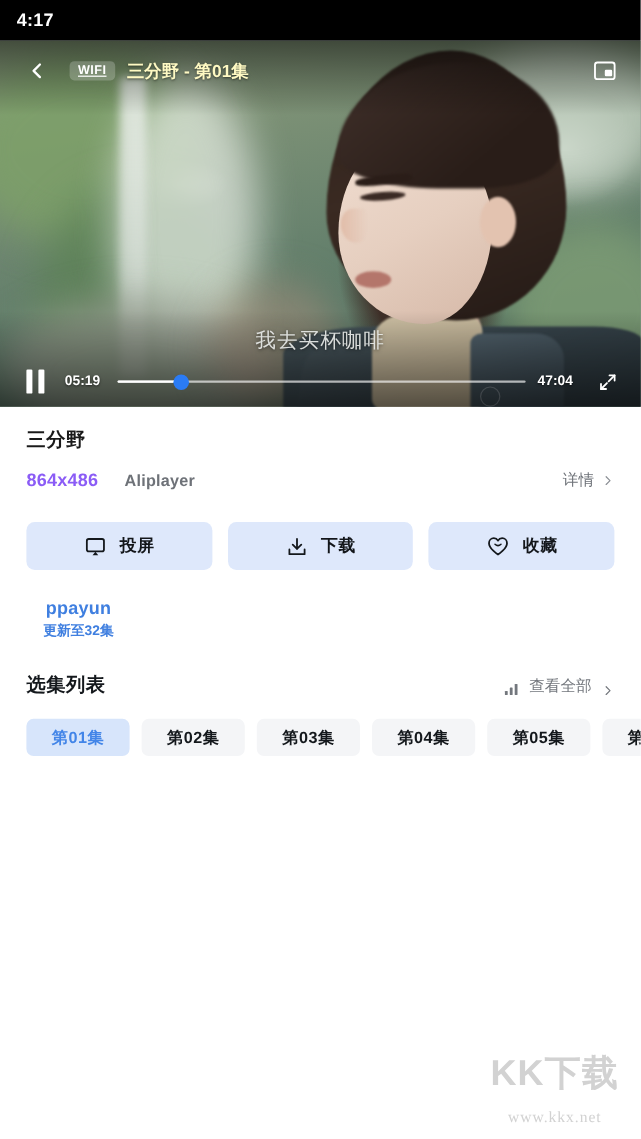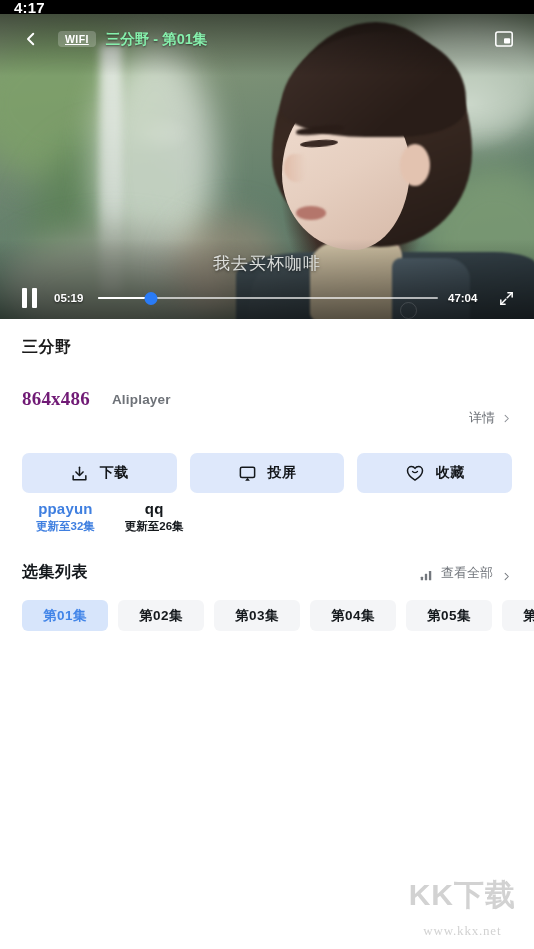--- a/index.html
+++ b/index.html
@@ -11,21 +11,21 @@
   }
 
   body {
     font-family: "Liberation Sans", "DejaVu Sans", sans-serif;
     background: #ffffff;
     position: relative;
   }
 
   
   .status-bar {
-    height: 14px;
+    height: 34px;
     background: #000000;
     display: flex;
     align-items: center;
     padding: 0 14px;
   }
   .status-time {
     color: #ffffff;
     font-size: 15px;
     font-weight: 700;
     letter-spacing: 0.2px;
@@ -219,21 +219,21 @@
     color: #ffffff;
     font-size: 10.5px;
     font-weight: 700;
     letter-spacing: .4px;
     padding: 3px 7px;
     border-radius: 4px;
     line-height: 1;
     text-decoration: underline;
   }
   .player-title {
-    color: #86efac;
+    color: #fef9c3;
     font-size: 14.5px;
     font-weight: 700;
     white-space: nowrap;
     text-shadow: 0 1px 2px rgba(0,0,0,.5);
   }
   .pip-btn {
     margin-left: auto;
     width: 32px; height: 32px;
     display: flex; align-items: center; justify-content: center;
     cursor: pointer;
@@ -323,42 +323,40 @@
     font-weight: 700;
     color: #1a1a1a;
     letter-spacing: .5px;
   }
   .meta-row {
     margin-top: 13px;
     display: flex;
     align-items: center;
   }
   .meta-res {
-    font-size: 19px;
-    font-weight: 700;
-    color: #701a75;
+    font-size: 15px;
+    font-weight: 700;
+    color: #8b5cf6;
     letter-spacing: .2px;
-    font-family: Liberation Serif, serif;
   }
   .meta-player {
     font-size: 13.5px;
     font-weight: 700;
     color: #6e7278;
     margin-left: 22px;
     letter-spacing: .2px;
   }
   .detail-link {
     margin-left: auto;
     display: flex;
     align-items: center;
     gap: 6px;
     font-size: 13px;
     color: #6e7278;
     cursor: pointer;
-    margin-top: 38px;
   }
 
   
   .actions {
     display: flex;
     gap: 13px;
     padding: 26px 22px 0 22px;
   }
   .action-btn {
     flex: 1;
@@ -375,21 +373,21 @@
   .action-label {
     font-size: 14px;
     font-weight: 700;
     color: #13161a;
     letter-spacing: .5px;
   }
 
   
   .sources {
     display: flex;
-    padding: 5px 22px 0 30px;
+    padding: 22px 22px 0 30px;
     gap: 18px;
   }
   .source-tab {
     text-align: center;
     cursor: pointer;
     padding: 2px 6px;
   }
   .source-name {
     font-size: 15px;
     font-weight: 700;
@@ -568,53 +566,49 @@
         <polyline points="9 5 16 12 9 19"></polyline>
       </svg>
     </span>
   </div>
 </div>
 
 <div class="actions">
 
   <div class="action-btn">
     <svg width="19" height="19" viewBox="0 0 24 24" fill="none" stroke="#14181c" stroke-width="1.9" stroke-linecap="round" stroke-linejoin="round">
+      <rect x="3" y="4" width="18" height="13" rx="2"></rect>
+      <path d="M9 21 L12 17.5 L15 21 Z" fill="#14181c" stroke="none"></path>
+    </svg>
+    <span class="action-label">投屏</span>
+  </div>
+
+  <div class="action-btn">
+    <svg width="19" height="19" viewBox="0 0 24 24" fill="none" stroke="#14181c" stroke-width="1.9" stroke-linecap="round" stroke-linejoin="round">
       <polyline points="4 15 4 20 20 20 20 15"></polyline>
       <line x1="12" y1="4" x2="12" y2="14"></line>
       <polyline points="7.5 10 12 14.5 16.5 10"></polyline>
     </svg>
     <span class="action-label">下载</span>
-  </div>
-
-  <div class="action-btn">
-    <svg width="19" height="19" viewBox="0 0 24 24" fill="none" stroke="#14181c" stroke-width="1.9" stroke-linecap="round" stroke-linejoin="round">
-      <rect x="3" y="4" width="18" height="13" rx="2"></rect>
-      <path d="M9 21 L12 17.5 L15 21 Z" fill="#14181c" stroke="none"></path>
-    </svg>
-    <span class="action-label">投屏</span>
   </div>
 
   <div class="action-btn">
     <svg width="20" height="20" viewBox="0 0 24 24" fill="none" stroke="#14181c" stroke-width="1.8" stroke-linecap="round" stroke-linejoin="round">
       <path d="M12 20.5 C12 20.5 3 14.8 3 9.2 C3 6.3 5.2 4.2 7.8 4.2 C9.6 4.2 11.2 5.2 12 6.6 C12.8 5.2 14.4 4.2 16.2 4.2 C18.8 4.2 21 6.3 21 9.2 C21 14.8 12 20.5 12 20.5 Z"></path>
       <path d="M9 10.2 Q12 13 15 10.2" stroke-width="1.5"></path>
     </svg>
     <span class="action-label">收藏</span>
   </div>
 
 </div>
 
 <div class="sources">
   <div class="source-tab active">
     <div class="source-name">ppayun</div>
     <div class="source-sub">更新至32集</div>
-  </div>
-  <div class="source-tab inactive">
-    <div class="source-name">qq</div>
-    <div class="source-sub">更新至26集</div>
   </div>
 </div>
 
 <div class="ep-header">
   <span class="ep-title">选集列表</span>
   <span class="ep-viewall">
     <svg width="14" height="14" viewBox="0 0 24 24" fill="#73777d">
       <rect x="3" y="15" width="4" height="6" rx="1"></rect>
       <rect x="10" y="10" width="4" height="11" rx="1"></rect>
       <rect x="17" y="5" width="4" height="16" rx="1"></rect>

